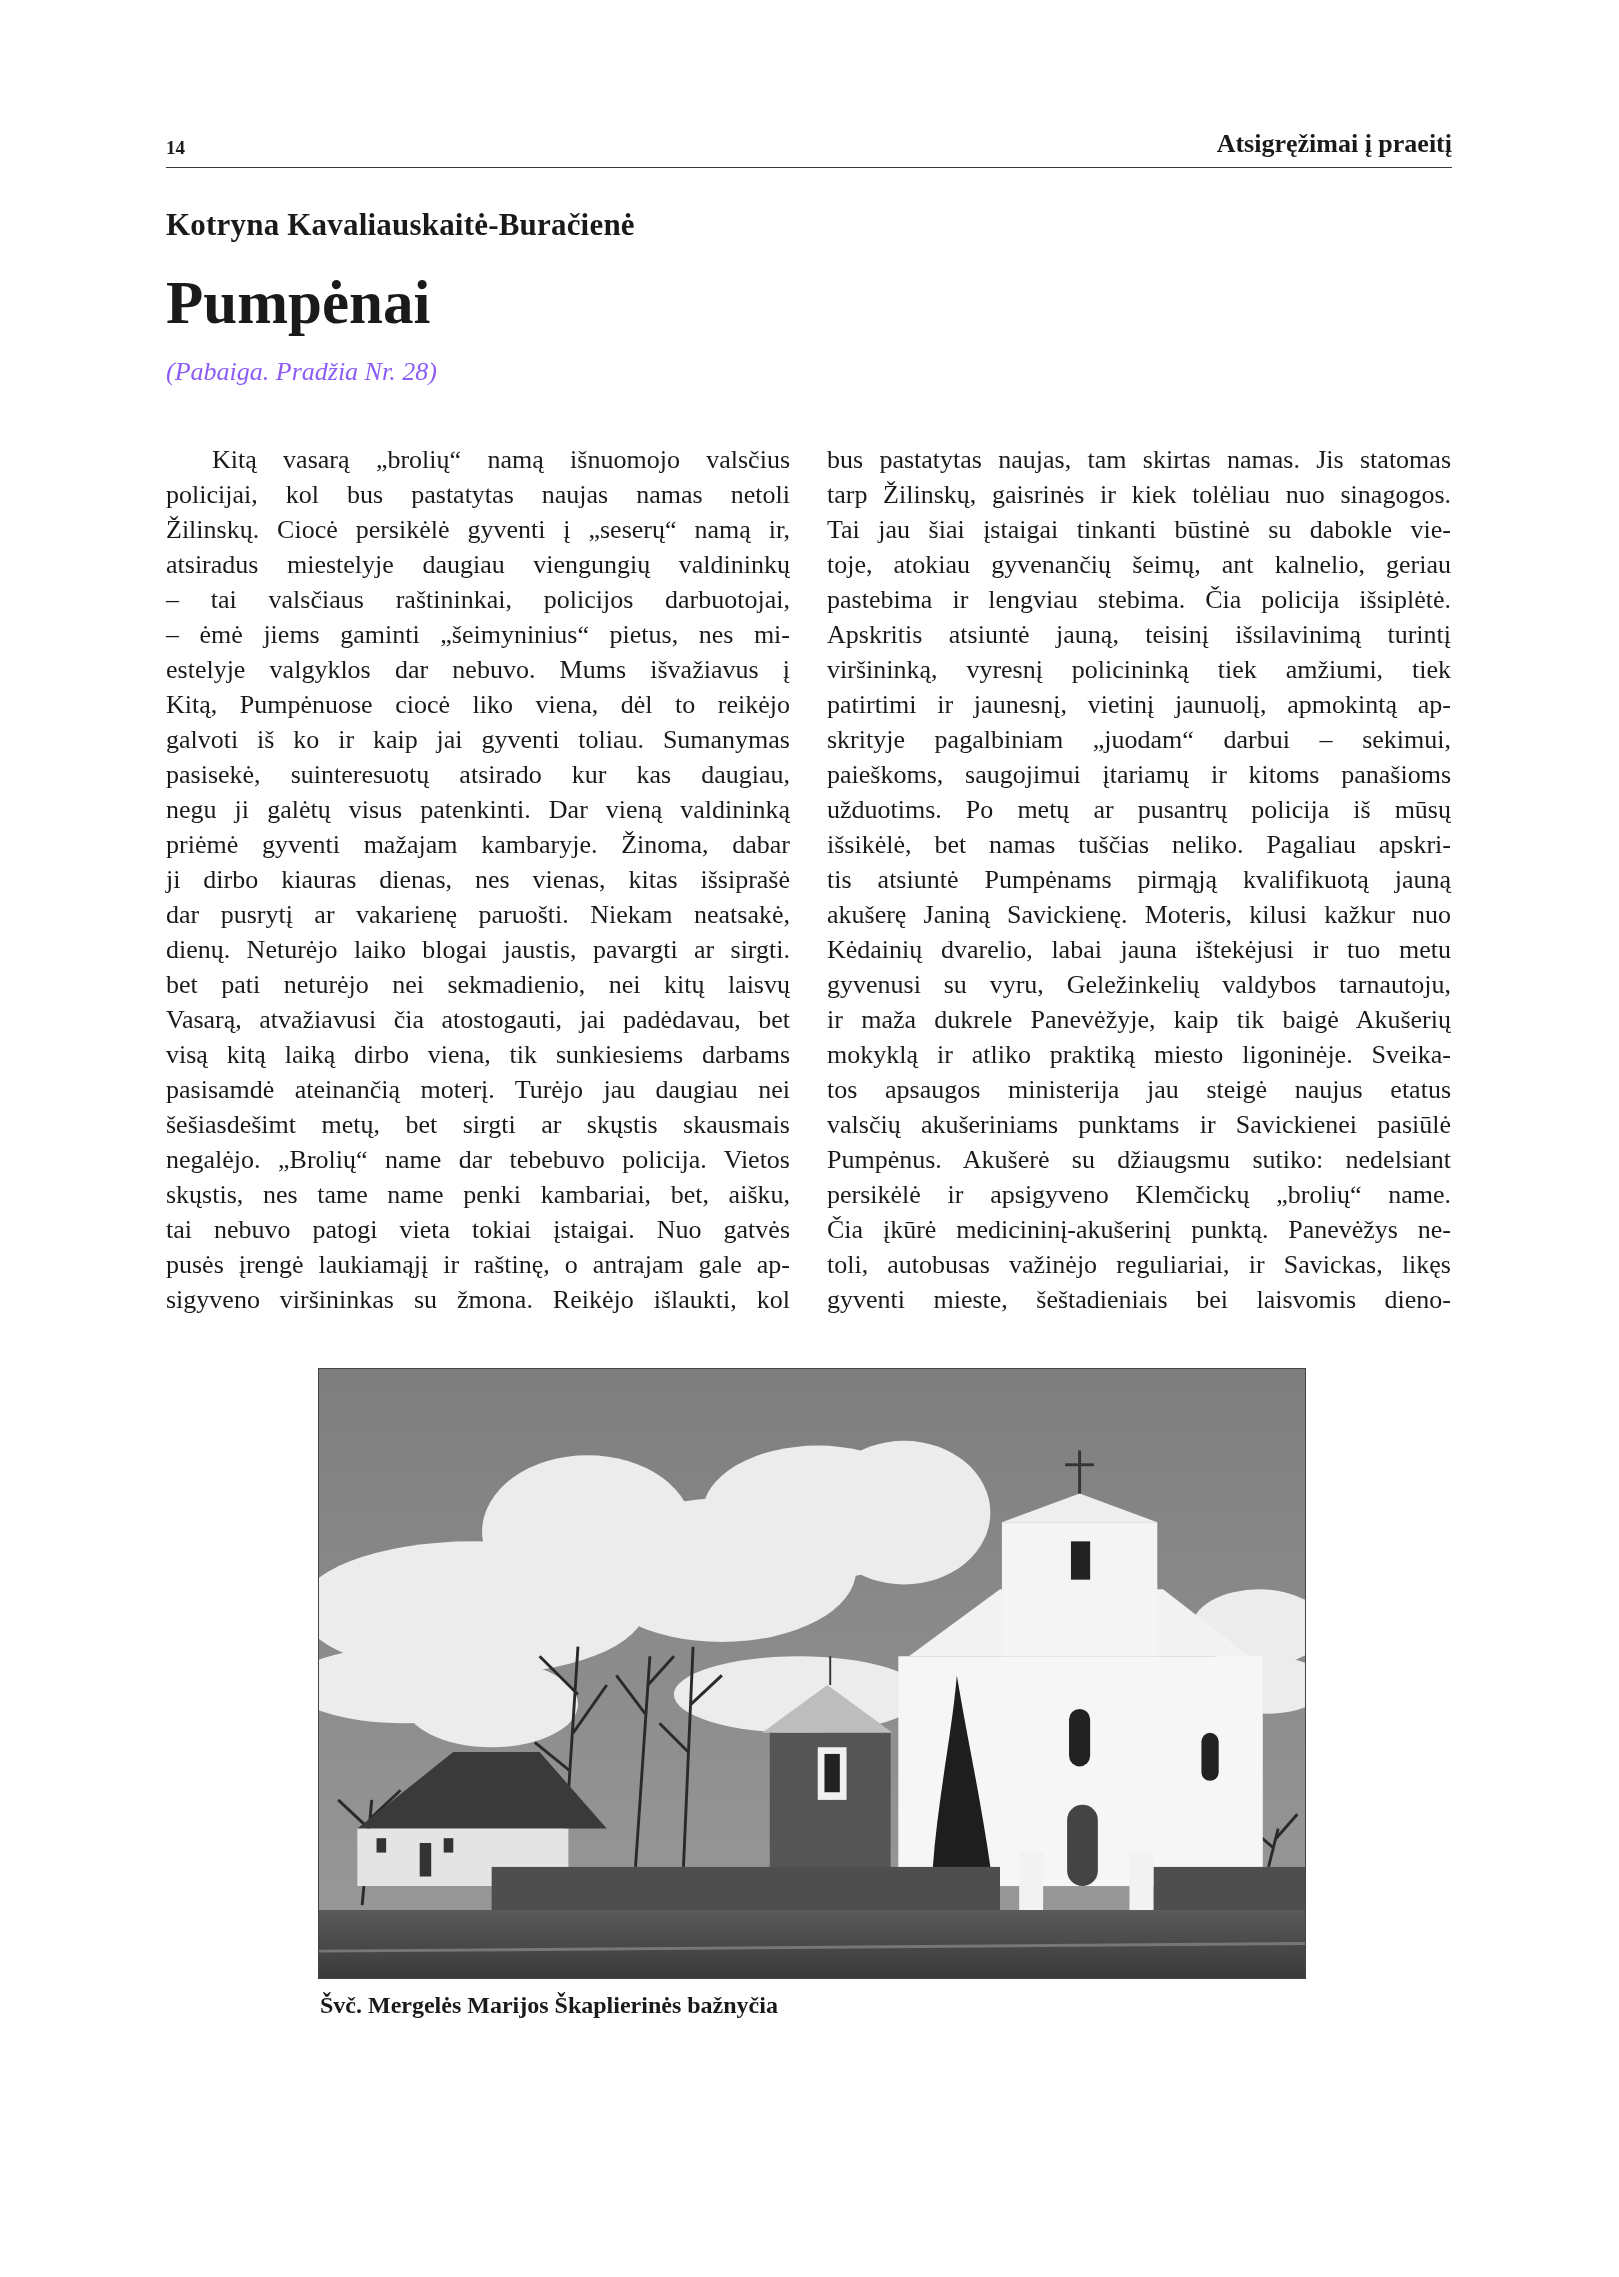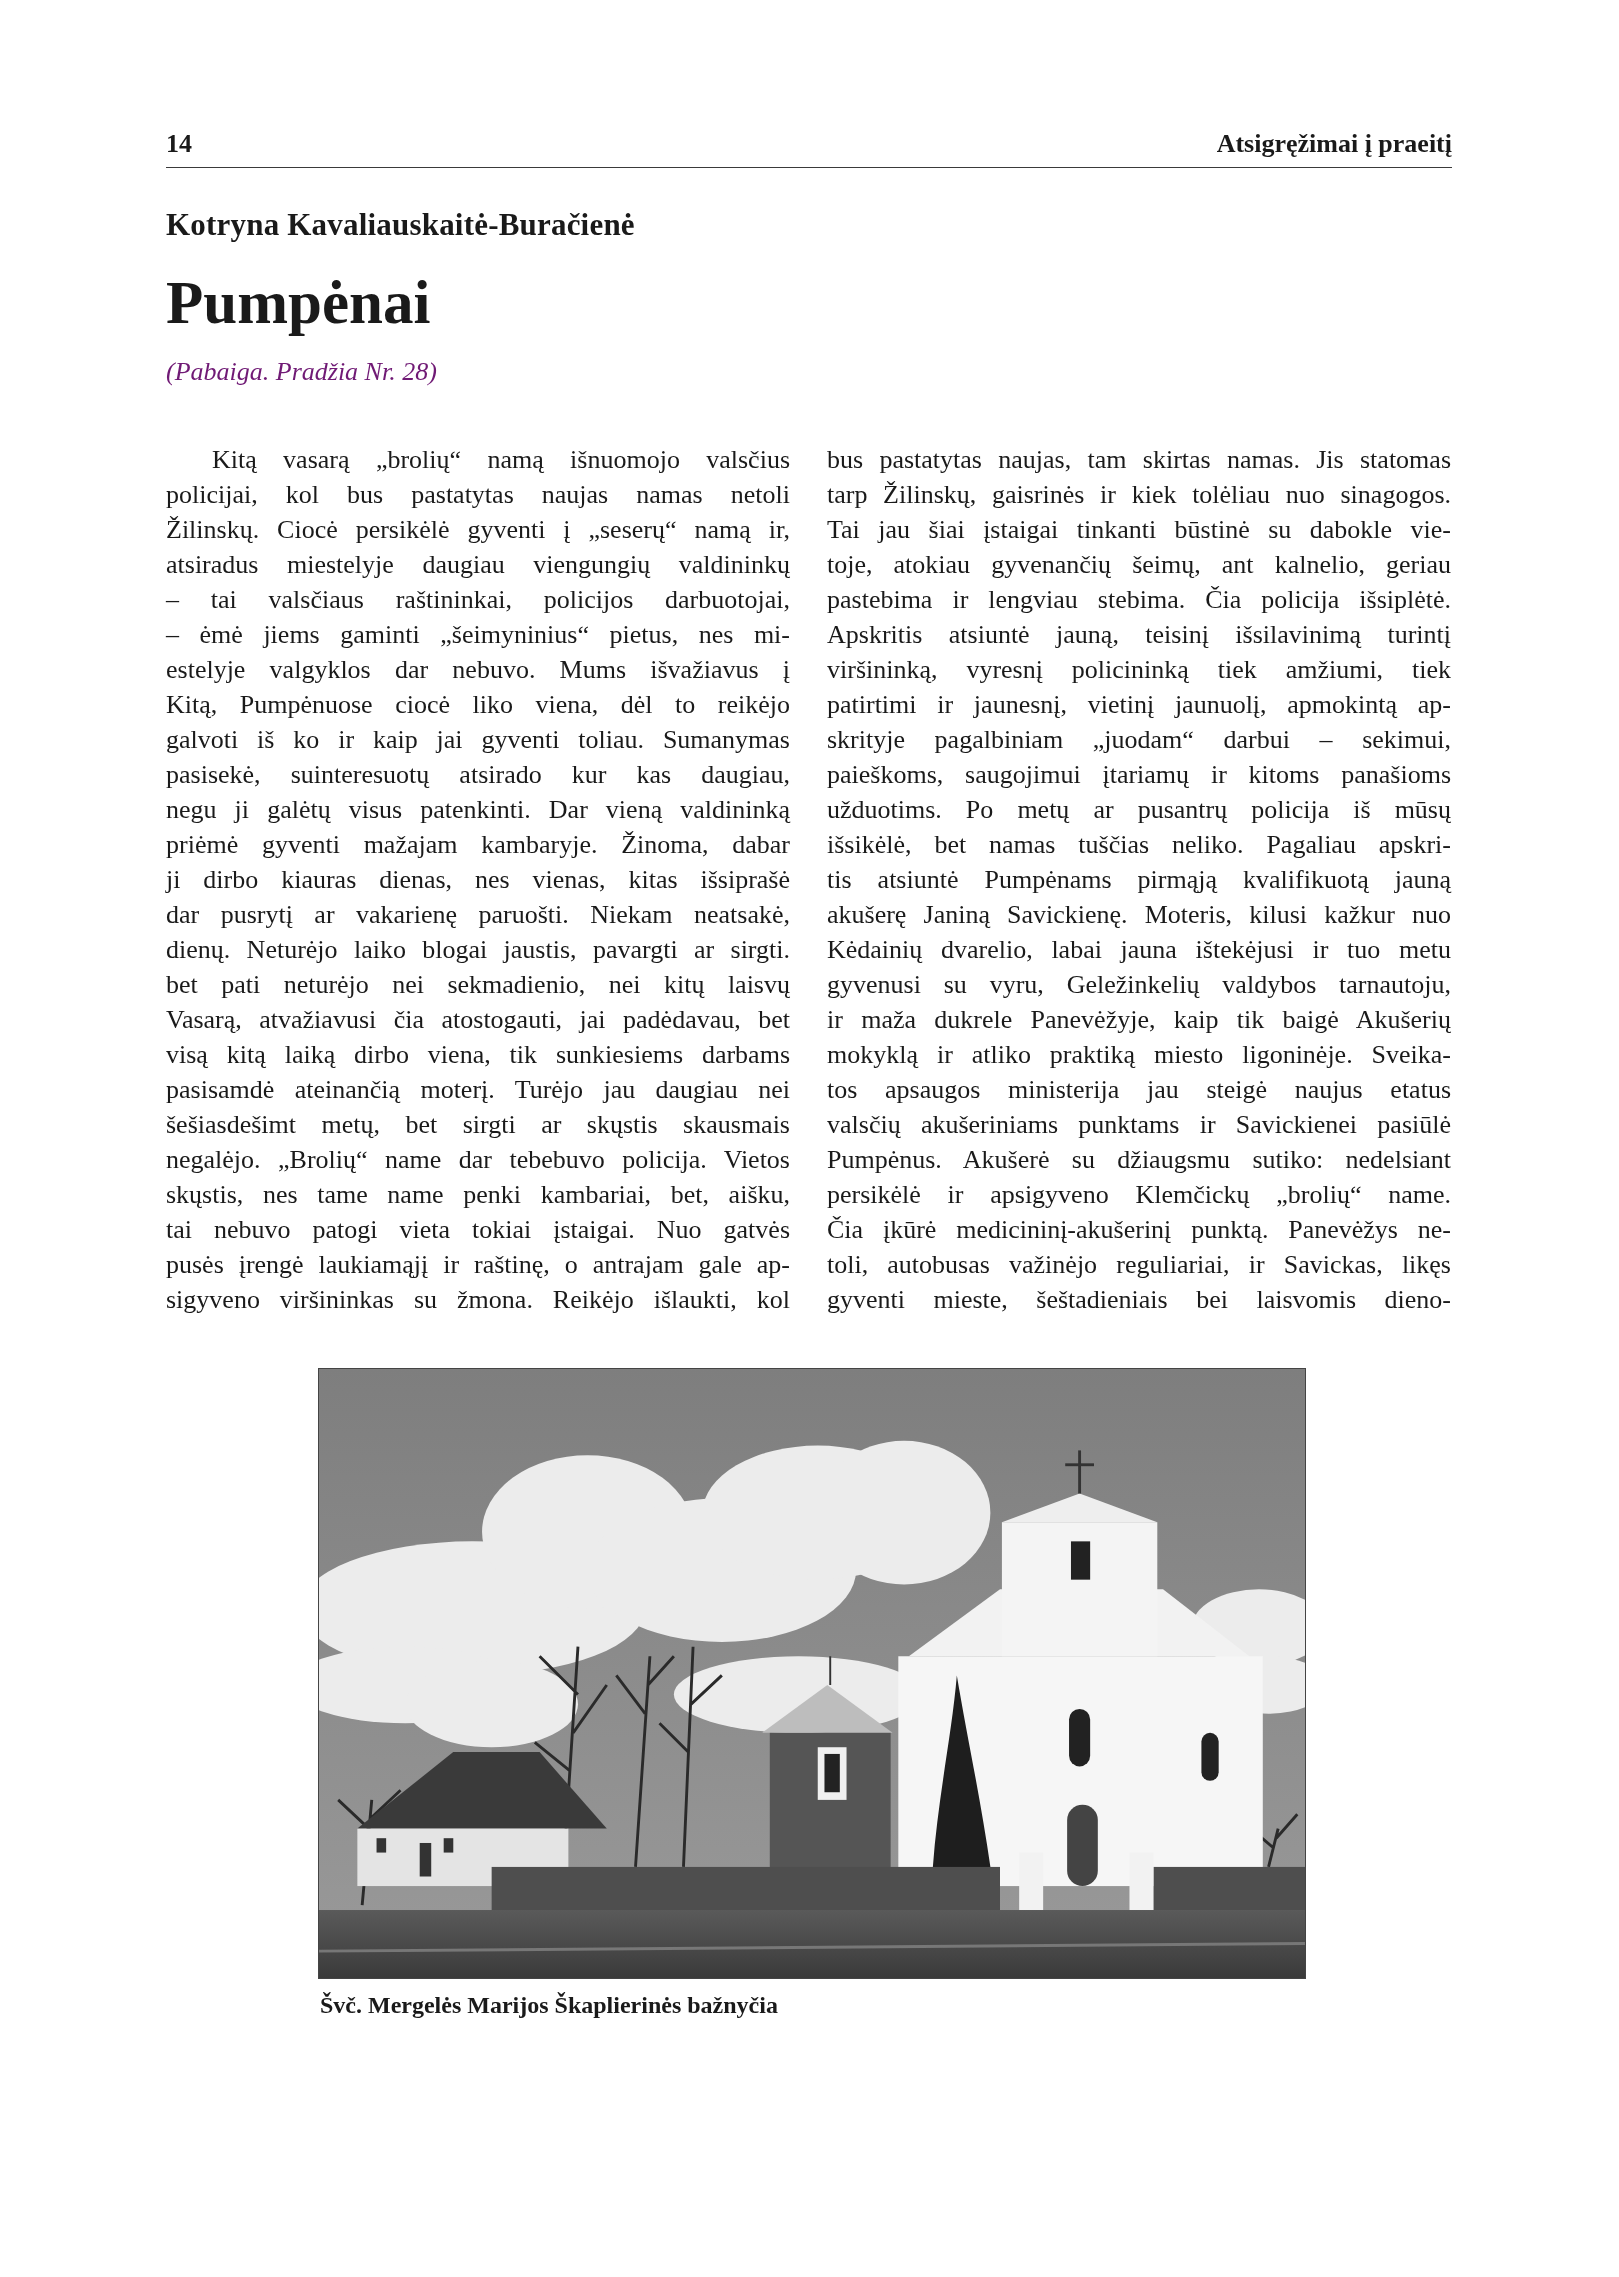--- a/index.html
+++ b/index.html
@@ -1,24 +1,24 @@
 <!DOCTYPE html>
 <html><head>
 <meta charset="utf-8">
 <style>
   html, body { margin: 0; padding: 0; background: #ffffff; }
   body { width: 1620px; height: 2278px; position: relative; overflow: hidden;
          font-family: "Liberation Serif", "DejaVu Serif", serif; color: #1a1a1a; }
   .header { position: absolute; left: 166px; top: 125px; width: 1286px; height: 42px;
             border-bottom: 1.9px solid #3a3a3a; }
-  .page-num { position: absolute; left: 0; bottom: 7.7px; font-weight: bold; font-size: 26px; }
+  .page-num { position: absolute; left: 0; bottom: 7.7px; font-weight: bold; font-size: 19px; }
   .running-title { position: absolute; right: 0; bottom: 7.7px; font-weight: bold; font-size: 26px; margin-left: 18px; }
   .author { position: absolute; left: 166px; top: 207px; font-weight: bold; font-size: 31px; letter-spacing: 0.2px; }
   .title { position: absolute; left: 166px; top: 272px; font-weight: bold; font-size: 61px; line-height: 1; }
-  .subtitle { position: absolute; left: 166px; top: 357px; font-style: italic; font-size: 26px; color: #701a75; }
+  .subtitle { position: absolute; left: 166px; top: 357px; font-style: italic; font-size: 26px; color: #8b5cf6; }
   .columns { position: absolute; left: 166px; top: 442px; width: 1286px; display: flex; gap: 37px; }
   .col { width: 624px; font-size: 26px; line-height: 35px; text-align: justify; }
   .col .line { display: block; white-space: nowrap; text-align: justify; text-align-last: justify; height: 35px; }
   .col .line.indent { padding-left: 46px; }
   .photo { position: absolute; left: 318px; top: 1368px; width: 988px; height: 611px;
            border: 1px solid #444; box-sizing: border-box; overflow: hidden; background: #8a8a8a; }
   .photo svg { display: block; width: 100%; height: 100%; }
   .caption { position: absolute; left: 320px; top: 1992px; font-weight: bold; font-size: 24px; }
 </style>
 </head>

